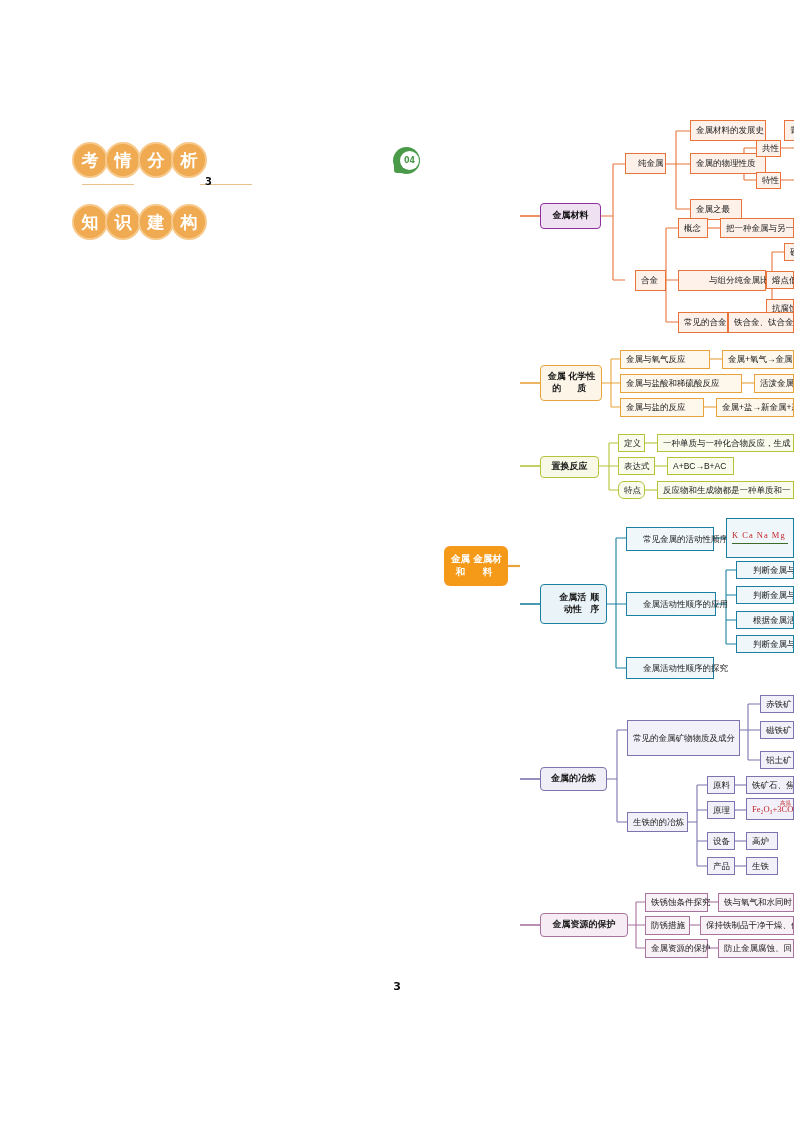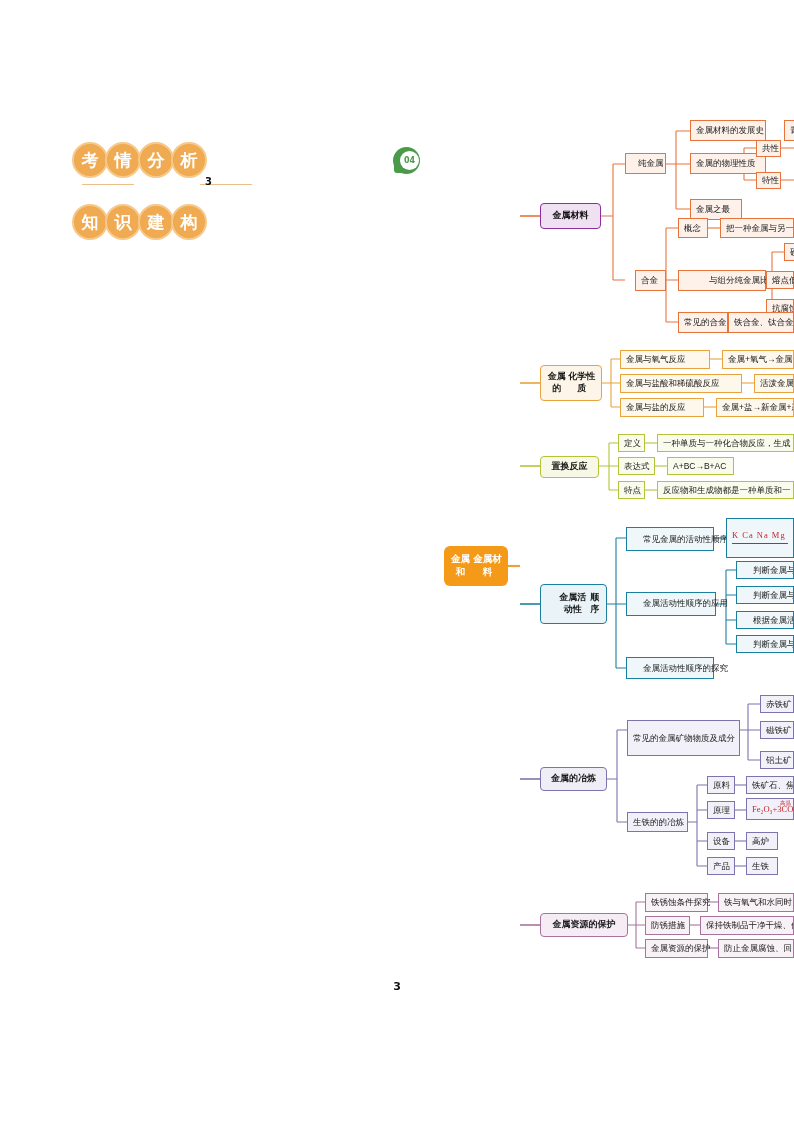--- a/index.html
+++ b/index.html
@@ -278,34 +278,34 @@
   <div class="node l2 c-orange" style="left:620px; top:374px; width:122px; height:19px;">金属与盐酸和稀硫酸反应</div>
   <div class="node l3 c-orange clip" style="left:754px; top:374px; width:40px; height:19px;">活泼金属+酸→</div>
   <div class="node l2 c-orange" style="left:620px; top:398px; width:84px; height:19px;">金属与盐的反应</div>
   <div class="node l3 c-orange clip" style="left:716px; top:398px; width:78px; height:19px;">金属+盐→新金属+新盐</div>
 
   <div class="node l1 c-olive" style="left:540px; top:456px; width:59px; height:22px;">置换反应</div>
   <div class="node l2 c-olive" style="left:618px; top:434px; width:27px; height:18px;">定义</div>
   <div class="node l3 c-olive clip" style="left:657px; top:434px; width:137px; height:18px;">一种单质与一种化合物反应，生成</div>
   <div class="node l2 c-olive" style="left:618px; top:457px; width:37px; height:18px;">表达式</div>
   <div class="node l3 c-olive" style="left:667px; top:457px; width:67px; height:18px;">A+BC→B+AC</div>
-  <div class="node l2 c-olive" style="left:618px; top:481px; width:27px; height:18px;">特点</div>
+  <div class="node l2 c-olive" style="left:618px; top:481px; width:27px; height:18px;border-radius:6px;">特点</div>
   <div class="node l3 c-olive clip" style="left:657px; top:481px; width:137px; height:18px;">反应物和生成物都是一种单质和一</div>
 
   <div class="node l1 c-teal" style="left:540px; top:584px; width:67px; height:40px;">
       <span>金属活动性</span>
       <br>
       <span>顺序</span>
     </div>
   <div class="node l2 c-teal" style="left:626px; top:527px; width:88px; height:24px;">常见金属的活动性顺序</div>
   <div class="node l3 c-teal series-box" style="left:726px; top:518px; width:68px; height:40px;">
     <span class="series-txt">K  Ca  Na  Mg</span>
     <span class="series-rule"></span>
   </div>
-  <div class="node l2 c-teal" style="left:626px; top:592px; width:90px; height:24px;font-family:Liberation Mono, monospace;">金属活动性顺序的应用</div>
+  <div class="node l2 c-teal" style="left:626px; top:592px; width:90px; height:24px;">金属活动性顺序的应用</div>
   <div class="node l3 c-teal clip" style="left:736px; top:561px; width:58px; height:18px;">判断金属与酸能</div>
   <div class="node l3 c-teal clip" style="left:736px; top:586px; width:58px; height:18px;">判断金属与盐溶</div>
   <div class="node l3 c-teal clip" style="left:736px; top:611px; width:58px; height:18px;">根据金属活动性</div>
   <div class="node l3 c-teal clip" style="left:736px; top:635px; width:58px; height:18px;">判断金属与盐溶</div>
   <div class="node l2 c-teal" style="left:626px; top:657px; width:88px; height:22px;">金属活动性顺序的探究</div>
 
   <div class="node l1 c-purple" style="left:540px; top:767px; width:67px; height:24px;">金属的冶炼</div>
   <div class="node l2 c-purple" style="left:627px; top:720px; width:113px; height:36px;">常见的金属矿物物质及成分</div>
   <div class="node l3 c-purple" style="left:760px; top:695px; width:34px; height:18px;">赤铁矿</div>
   <div class="node l3 c-purple" style="left:760px; top:721px; width:34px; height:18px;">磁铁矿</div>

